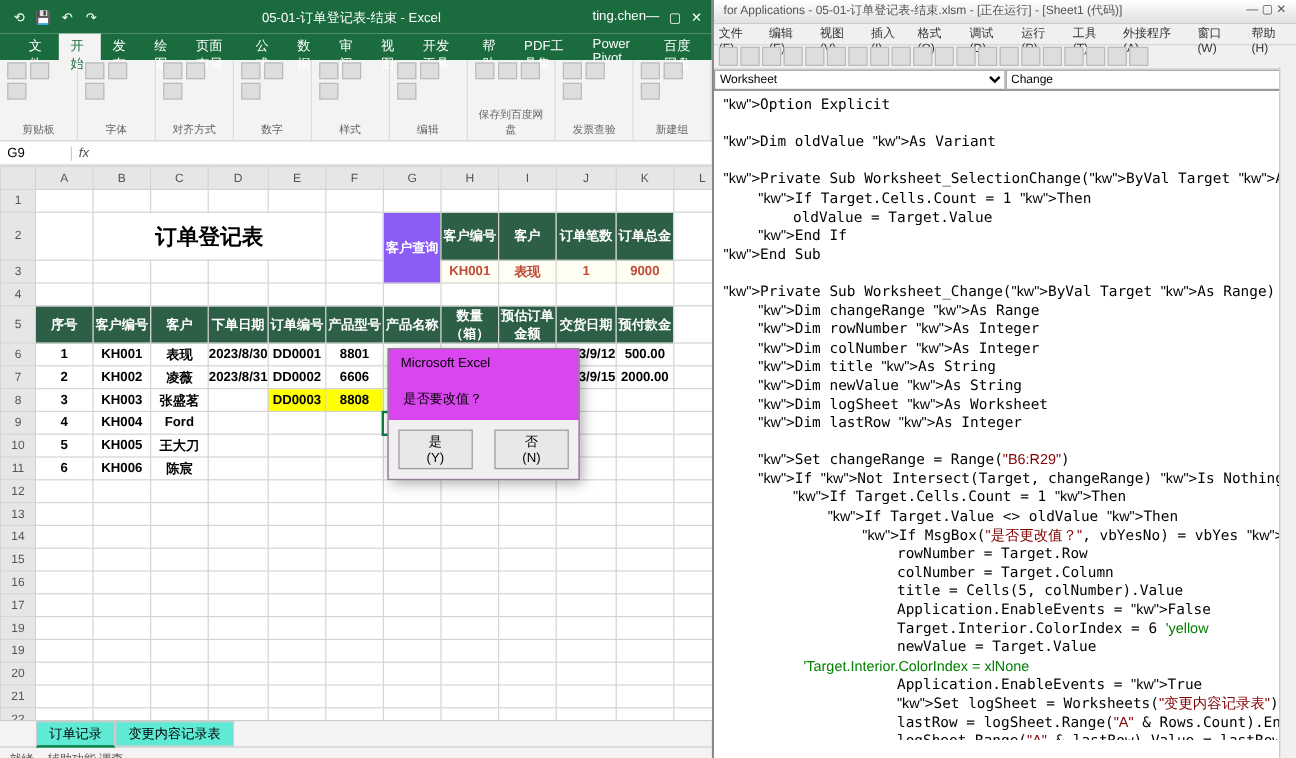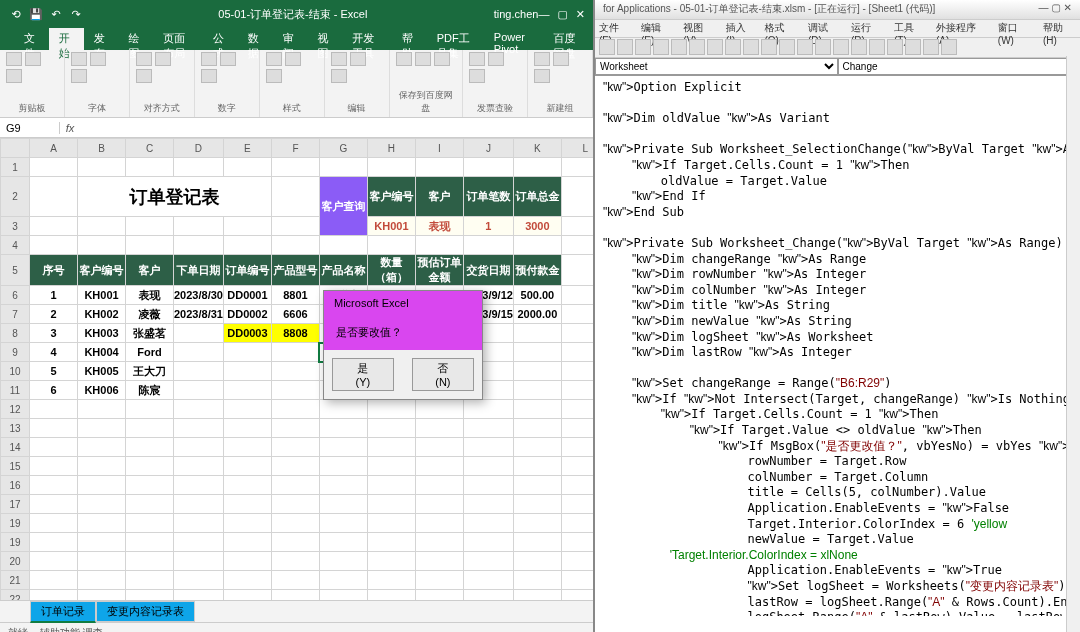--- a/index.html
+++ b/index.html
@@ -29,21 +29,21 @@
 .grid th{background:#e6e6e6;font-weight:normal;color:#555;font-size:10px}
 .grid .rh{background:#e6e6e6;width:22px;font-size:10px;color:#555}
 .grid .title-cell{font-size:18px;font-weight:bold;height:40px;text-align:center}
 .grid .hdr-dk{background:#2d5f47;color:#fff;font-weight:bold;height:22px}
 .grid .qbtn{background:#8b5cf6;color:#fff;font-weight:bold;height:40px}
 .grid .qval{background:#fffef2;color:#c24a3a;font-weight:bold}
 .grid .data-b{font-weight:bold}
 .grid .yellow{background:#ffff00}
 .grid .sel{outline:2px solid #107c41;outline-offset:-1px}
 .sheet-tabs{height:22px;background:#f3f3f3;border-top:1px solid #ccc;display:flex;align-items:center;font-size:11px;padding-left:30px}
-.sheet-tabs div{padding:2px 10px;border:1px solid #ccc;background:#0ea5e9}
+.sheet-tabs div{padding:2px 10px;border:1px solid #ccc;background:#5eead4}
 .sheet-tabs .act{border-bottom:2px solid #107c41}
 .statusbar{height:20px;background:#f3f3f3;border-top:1px solid #ccc;font-size:10px;display:flex;align-items:center;padding:0 8px;color:#555;gap:12px}
 .msgbox{position:absolute;left:323px;top:290px;width:160px;background:#d946ef;border:1px solid #888;box-shadow:3px 3px 10px rgba(0,0,0,0.3);font-size:11px;z-index:100}
 .msgbox .mt{padding:6px 10px;font-size:11px}
 .msgbox .mb{padding:10px 12px;font-size:11px}
 .msgbox .btns{padding:8px;display:flex;gap:18px;justify-content:center;background:#f0f0f0}
 .msgbox button{padding:2px 18px;font-size:11px;border:1px solid #999;background:#e8e8e8;cursor:pointer}
 .vbe-title{height:20px;background:linear-gradient(#fff,#e0e0e0);border-bottom:1px solid #ccc;font-size:10px;padding:2px 8px;color:#555;display:flex;justify-content:space-between}
 .vbe-menu{height:18px;background:#f0f0f0;border-bottom:1px solid #ccc;font-size:10px;padding:1px 4px;display:flex;gap:10px;color:#333}
 .vbe-tb{height:20px;background:#f0f0f0;border-bottom:1px solid #ccc;display:flex;gap:2px;padding:1px 4px}
@@ -218,21 +218,21 @@
             <th class="rh">3</th>
             <td></td>
             <td></td>
             <td></td>
             <td></td>
             <td></td>
             <td></td>
             <td class="qval">KH001</td>
             <td class="qval">表现</td>
             <td class="qval">1</td>
-            <td class="qval">3000</td>
+            <td class="qval">9000</td>
             <td></td>
           </tr>
           <tr>
             <th class="rh">4</th>
             <td></td>
             <td></td>
             <td></td>
             <td></td>
             <td></td>
             <td></td>

